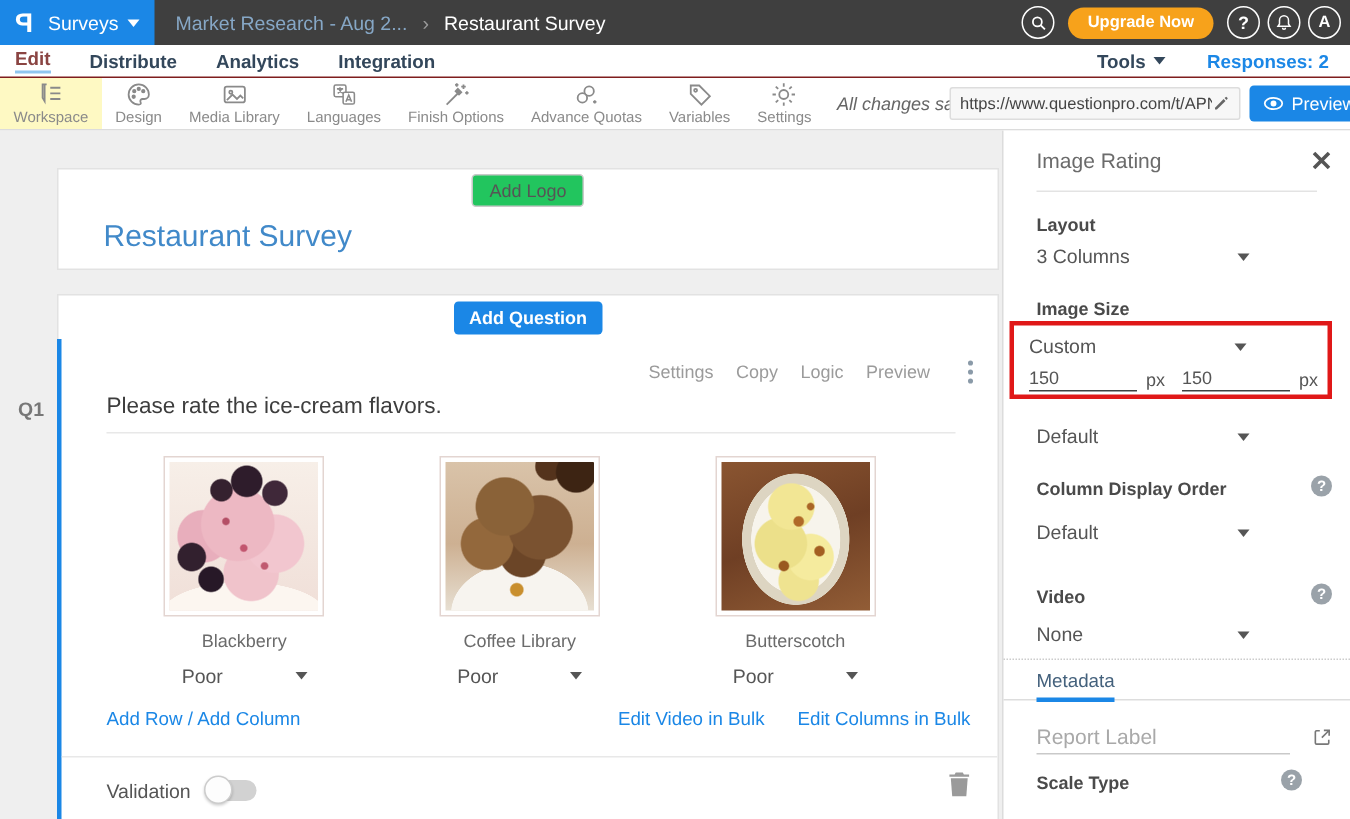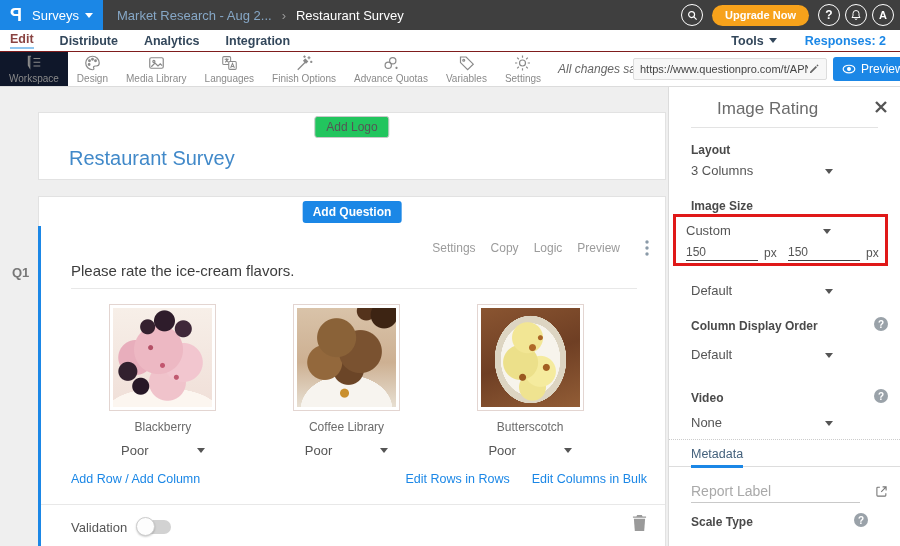--- a/index.html
+++ b/index.html
@@ -28,21 +28,21 @@
   .nav-tab{font-size:12.5px;font-weight:bold;color:#33475b;margin-right:26px;}
   .nav-tab.active{color:#8a4442;border-bottom:2px solid #8fc6ef;padding-bottom:1px;}
   .nav-right{margin-left:auto;display:flex;align-items:center;gap:28px;}
   .tools-link{font-size:12.5px;font-weight:bold;color:#33475b;display:flex;align-items:center;gap:5px;}
   .tools-link .caret{border-top-color:#33475b;}
   .responses-link{font-size:12.5px;font-weight:bold;color:#1b87e6;}
   
   .toolbar{position:absolute;top:52px;left:0;width:900px;height:35px;background:#fff;border-bottom:1px solid #dcdcdc;box-sizing:border-box;}
   .tb-items{display:flex;height:34px;}
   .tb-item{display:flex;flex-direction:column;align-items:center;justify-content:center;padding:0 9px;gap:1px;}
-  .tb-item.active{background:#0f172a;}
+  .tb-item.active{background:#fef9c3;}
   .tb-item svg{display:block;}
   .tb-label{font-size:10px;color:#8a8a8a;white-space:nowrap;}
   .save-status{position:absolute;left:558px;top:10px;font-size:12px;font-style:italic;color:#666;}
   .url-wrap{position:absolute;left:633px;top:6px;width:194px;height:22px;background:#f7f7f7;border:1px solid #ddd;border-radius:2px;display:flex;align-items:center;box-sizing:border-box;}
   .url-input{border:none;background:transparent;outline:none;font-size:11px;color:#444;width:168px;padding:0 0 0 6px;font-family:inherit;}
   .preview-btn{position:absolute;left:833px;top:5px;height:24px;background:#1b87e6;border-radius:3px;color:#fff;font-size:12px;display:flex;align-items:center;gap:5px;padding:0 9px;}
   
   .content{position:absolute;top:87px;left:0;width:668px;bottom:0;background:#efefef;}
   .card{position:absolute;background:#fff;border:1px solid #e2e2e2;box-sizing:border-box;}
   .header-card{left:38px;top:25px;width:628px;height:68px;}
@@ -103,21 +103,21 @@
   .q-links .spacer{flex:1;}
   .q-links a{color:#1b87e6;text-decoration:none;}
   .link-gap{margin-left:22px;}
   .q-div2{position:absolute;top:278px;left:0;right:0;border-top:1px solid #e8e8e8;}
   .q-validation{position:absolute;top:290px;left:30px;display:flex;align-items:center;gap:10px;font-size:13px;color:#555;height:22px;}
   .toggle{width:34px;height:14px;background:#d2d2d2;border-radius:7px;position:relative;}
   .toggle-knob{position:absolute;left:-1px;top:-3px;width:19px;height:19px;background:#fdfdfd;border:1px solid #ccc;border-radius:50%;box-sizing:border-box;box-shadow:0 1px 2px rgba(0,0,0,.2);}
   .q-trash{position:absolute;top:288px;right:18px;display:flex;}
   
   .panel{position:absolute;top:87px;right:0;width:232px;bottom:0;background:#fff;border-left:1px solid #dcdcdc;box-sizing:border-box;}
-  .p-title{position:absolute;top:12px;left:22px;font-size:17px;color:#6b6b6b;margin-left:26px;}
+  .p-title{position:absolute;top:12px;left:22px;font-size:14px;color:#6b6b6b;}
   .p-close{position:absolute;top:14px;right:13px;display:flex;}
   .p-div1{position:absolute;top:40px;left:22px;right:22px;border-top:1px solid #e3e3e3;}
   .p-label{position:absolute;left:22px;font-size:12px;font-weight:bold;color:#4a4a4a;}
   .p-select{position:absolute;left:22px;right:22px;height:18px;font-size:13px;color:#555;}
   .p-select .caret{position:absolute;left:134px;top:6px;}
   .redbox{position:absolute;top:127px;left:4px;width:215px;height:52px;border:3px solid #e01818;box-sizing:border-box;}
   .custom-row{position:absolute;top:6px;left:10px;right:8px;font-size:13px;color:#555;}
   .custom-row .caret{position:absolute;left:137px;top:6px;}
   .size-row{position:absolute;top:27px;left:0;right:0;height:20px;font-size:12px;color:#555;}
   .size-input{position:absolute;top:0;border:none;border-bottom:1px solid #404040;outline:none;background:transparent;font-size:12px;color:#555;height:16px;padding:0;font-family:inherit;}
@@ -327,21 +327,21 @@
         <div class="q-rating">
           <span>Poor</span>
           <span class="caret"></span>
         </div>
       </div>
     </div>
 
     <div class="q-links">
       <a>Add Row / Add Column</a>
       <span class="spacer"></span>
-      <a>Edit Rows in Rows</a>
+      <a>Edit Video in Bulk</a>
       <a class="link-gap">Edit Columns in Bulk</a>
     </div>
 
     <div class="q-div2"></div>
 
     <div class="q-validation">
       <span>Validation</span>
       <span class="toggle">
           <span class="toggle-knob"></span>
         </span>

